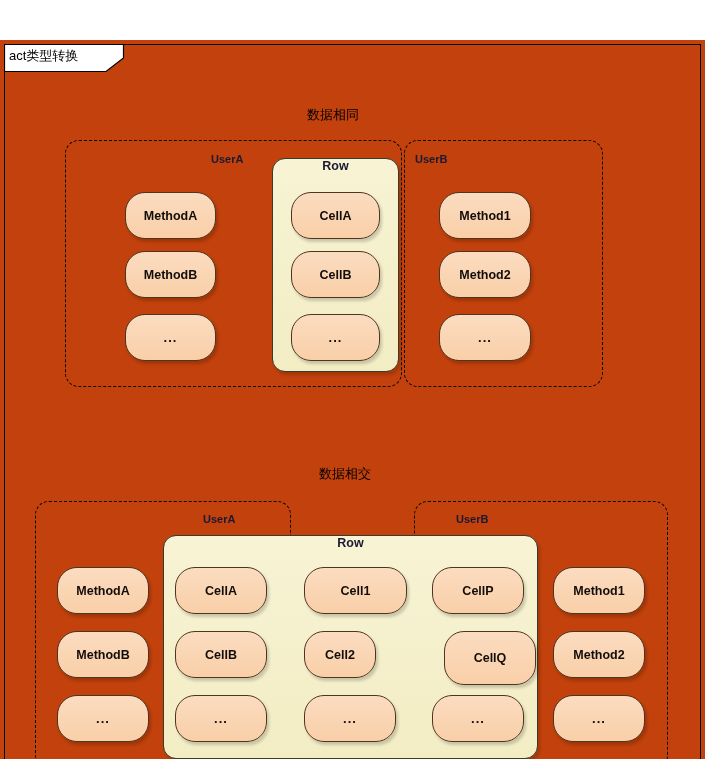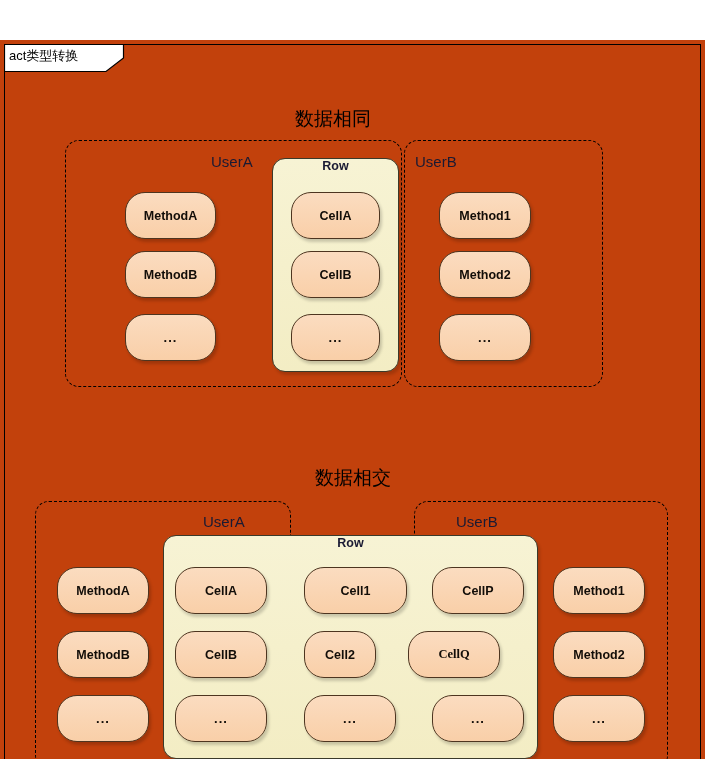--- a/index.html
+++ b/index.html
@@ -48,38 +48,38 @@
     top: 7px;
     font-size: 13px;
     color: #000000;
     white-space: nowrap;
     letter-spacing: 0px;
   }
 
   
   .section-caption {
     position: absolute;
-    font-size: 19px;
+    font-size: 13px;
     color: #000000;
     text-align: center;
     white-space: nowrap;
   }
 
   
   .dgroup {
     position: absolute;
     border: 1.4px dashed #000000;
     border-radius: 14px;
     box-sizing: border-box;
     background: transparent;
   }
   .dgroup-label {
     position: absolute;
-    font-size: 15px;
-    font-weight: normal;
+    font-size: 11px;
+    font-weight: bold;
     color: #1a1a33;
     white-space: nowrap;
   }
 
   
   .rowbox {
     position: absolute;
     box-sizing: border-box;
     border: 1.1px solid #3a3a2a;
     border-radius: 13px;
@@ -151,21 +151,21 @@
   <div class="node ellipsis layer-front" style="left:125px; top:274px; width:91px; height:47px;">...</div>
 
   <div class="node layer-front" style="left:291px; top:152px; width:89px; height:47px;">CellA</div>
   <div class="node layer-front" style="left:291px; top:211px; width:89px; height:47px;">CellB</div>
   <div class="node ellipsis layer-front" style="left:291px; top:274px; width:89px; height:47px;">...</div>
 
   <div class="node layer-front" style="left:439px; top:152px; width:92px; height:47px;">Method1</div>
   <div class="node layer-front" style="left:439px; top:211px; width:92px; height:47px;">Method2</div>
   <div class="node ellipsis layer-front" style="left:439px; top:274px; width:92px; height:47px;">...</div>
 
-  <div class="section-caption" style="left:263px; top:425px; width:180px;">数据相交</div>
+  <div class="section-caption" style="left:255px; top:425px; width:180px;">数据相交</div>
 
   <div class="dgroup layer-back" style="left:35px; top:461px; width:256px; height:268px;"></div>
   <div class="dgroup-label" style="left:203px; top:473px;">UserA</div>
 
   <div class="dgroup layer-back" style="left:414px; top:461px; width:254px; height:268px;"></div>
   <div class="dgroup-label" style="left:456px; top:473px;">UserB</div>
 
   <div class="rowbox layer-mid" style="left:163px; top:495px; width:375px; height:224px;">
     <div class="rowbox-label">Row</div>
   </div>
@@ -176,20 +176,20 @@
 
   <div class="node layer-front" style="left:175px; top:527px; width:92px; height:47px;">CellA</div>
   <div class="node layer-front" style="left:175px; top:591px; width:92px; height:47px;">CellB</div>
   <div class="node ellipsis layer-front" style="left:175px; top:655px; width:92px; height:47px;">...</div>
 
   <div class="node layer-front" style="left:304px; top:527px; width:103px; height:47px;">Cell1</div>
   <div class="node layer-front" style="left:304px; top:591px; width:72px; height:47px;text-align:center;">Cell2</div>
   <div class="node ellipsis layer-front" style="left:304px; top:655px; width:92px; height:47px;">...</div>
 
   <div class="node layer-front" style="left:432px; top:527px; width:92px; height:47px;">CellP</div>
-  <div class="node layer-front" style="left:408px; top:591px; width:92px; height:47px;font-family:Liberation Serif, serif;">CellQ</div>
+  <div class="node layer-front" style="left:444px; top:591px; width:92px; height:54px;">CellQ</div>
   <div class="node ellipsis layer-front" style="left:432px; top:655px; width:92px; height:47px;">...</div>
 
   <div class="node layer-front" style="left:553px; top:527px; width:92px; height:47px;">Method1</div>
   <div class="node layer-front" style="left:553px; top:591px; width:92px; height:47px;">Method2</div>
   <div class="node ellipsis layer-front" style="left:553px; top:655px; width:92px; height:47px;">...</div>
 
 </div>
 
 </body></html>

